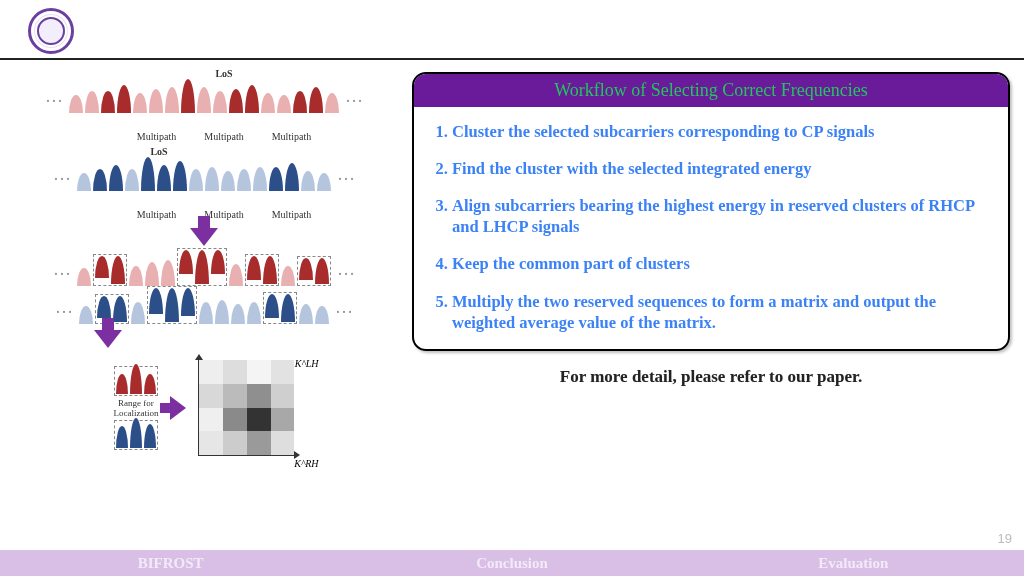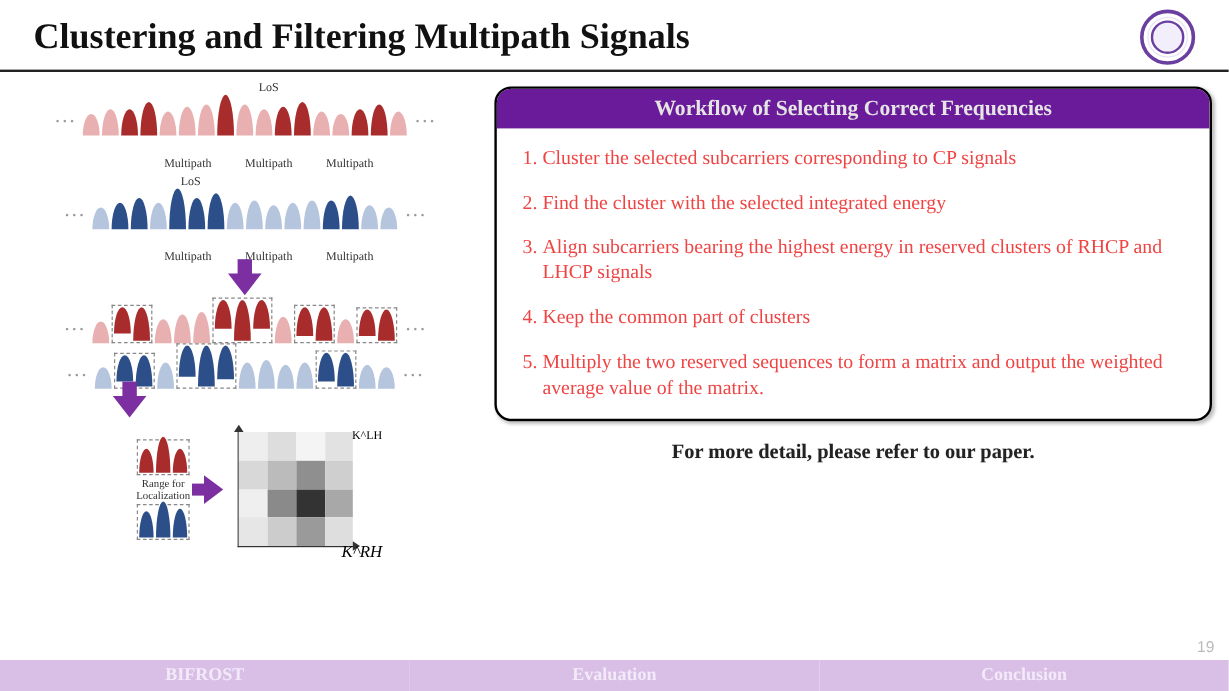--- a/index.html
+++ b/index.html
@@ -29,21 +29,21 @@
   .right { flex: 1; }
 
   
   .row { display:flex; align-items:flex-end; gap:2px; height:34px; margin:2px 0; }
   .dots { color:#999; font-size:18px; padding:0 4px 6px 4px; }
   .peak { width:14px; border-radius:50% 50% 0 0 / 100% 100% 0 0; }
   .red-l { background:#e8b0b0; } .red-d { background:#a82c2c; }
   .blue-l { background:#b6c5de; } .blue-d { background:#2c4f8a; }
   .labels { display:flex; font-size:10px; color:#333; gap:28px; margin:0 0 4px 40px; }
   .labels span { display:inline-flex; align-items:center; gap:2px;margin-top:16px; }
-  .los { font-size:10px; text-align:center; color:#333; margin-bottom:-2px; }
+  .los { font-size:10px; text-align:center; color:#333; margin-bottom:-2px;font-weight:bold; }
 
   .arrow-down {
     width:0; height:0; border-left:14px solid transparent; border-right:14px solid transparent;
     border-top:18px solid #7b2fa0; margin:4px auto; position:relative;
   }
   .arrow-down::before{
     content:""; position:absolute; top:-30px; left:-6px; width:12px; height:14px; background:#7b2fa0;
   }
   .arrow-right {
     display:inline-block; width:0; height:0;
@@ -58,36 +58,36 @@
   .bottom-group { display:flex; align-items:center; gap:6px; margin-top:8px; }
   .mini-col { display:flex; flex-direction:column; align-items:center; gap:2px; }
   .mini-row { display:flex; align-items:flex-end; gap:2px; height:30px; }
   .mini-label { font-size:9px; color:#333; text-align:center; }
   .matrix {
     width:96px; height:96px; position:relative;
     display:grid; grid-template-columns:repeat(4,1fr); grid-template-rows:repeat(4,1fr);
     border-left:1px solid #333; border-bottom:1px solid #333;
   }
   .matrix div { border:0; }
-  .ax-yl { position:absolute; top:-2px; right:-24px; font-size:10px; }
-  .ax-x { position:absolute; bottom:-14px; right:-24px; font-size:14px; font-style:italic;text-align:center; }
+  .ax-yl { position:absolute; top:-2px; right:-24px; font-size:10px; font-style:italic; }
+  .ax-x { position:absolute; bottom:-14px; right:-24px; font-size:10px; font-style:italic;text-align:center; }
   .ax-arrow-v { position:absolute; left:-4px; top:-6px; border-left:4px solid transparent; border-right:4px solid transparent; border-bottom:6px solid #333;}
   .ax-arrow-h { position:absolute; right:-6px; bottom:-4px; border-top:4px solid transparent; border-bottom:4px solid transparent; border-left:6px solid #333;}
 
   .panel {
     border:2px solid #000; border-radius:14px; overflow:hidden; margin-top:4px;
     box-shadow: 2px 2px 3px rgba(0,0,0,0.25);
   }
   .panel-head {
-    background:#6a1b9a; color:#e5e5e5; font-weight:bold; text-align:center;
+    background:#6a1b9a; color:#22c55e; font-weight:normal; text-align:center;
     padding:6px 0; font-size:18px;
   }
   .panel-body { padding:14px 16px 12px 16px; }
   .panel-body ol { list-style: decimal; padding-left:22px; }
-  .panel-body li { font-size:16.5px; color:#ef4444; margin-bottom:16px; line-height:1.28; }
+  .panel-body li { font-size:16.5px; color:#3b82f6; margin-bottom:16px; line-height:1.28;font-weight:bold; }
   .panel-body li:last-child { margin-bottom:4px; }
 
   .footnote {
     text-align:center; font-weight:bold; font-size:17px; margin-top:16px;
     color:#222; text-shadow:0 0 1px rgba(0,0,0,0.2);
   }
 
   .pagenum { position:absolute; right:12px; bottom:30px; color:#bbb; font-size:13px; font-family:Arial,sans-serif; }
 
   .navbar {
@@ -97,21 +97,20 @@
   .nav-item {
     flex:1; display:flex; align-items:center; justify-content:center;
     background:#d9bfe6; color:#f3eaf9;
   }
   .nav-item.active { background:#7b1fa2; color:#fff; }
 </style>
 </head>
 <body>
 
 <div class="header">
-  <div class="title">Clustering and Filtering Multipath Signals</div>
   <div class="logo"></div>
 </div>
 
 <div class="content">
   <div class="left">
 
     <div class="los" style="margin-left:40px">LoS</div>
     <div class="row">
       <span class="dots">…</span>
       <span class="peak red-l" style="height:18px"></span>
@@ -280,15 +279,15 @@
       </div>
     </div>
     <div class="footnote">For more detail, please refer to our paper.</div>
   </div>
 </div>
 
 <div class="pagenum">19</div>
 
 <div class="navbar" id="navbar">
     <div class="nav-item">BIFROST</div>
+    <div class="nav-item">Conclusion</div>
     <div class="nav-item">Evaluation</div>
-    <div class="nav-item">Conclusion</div>
   </div>
 
 </body></html>

